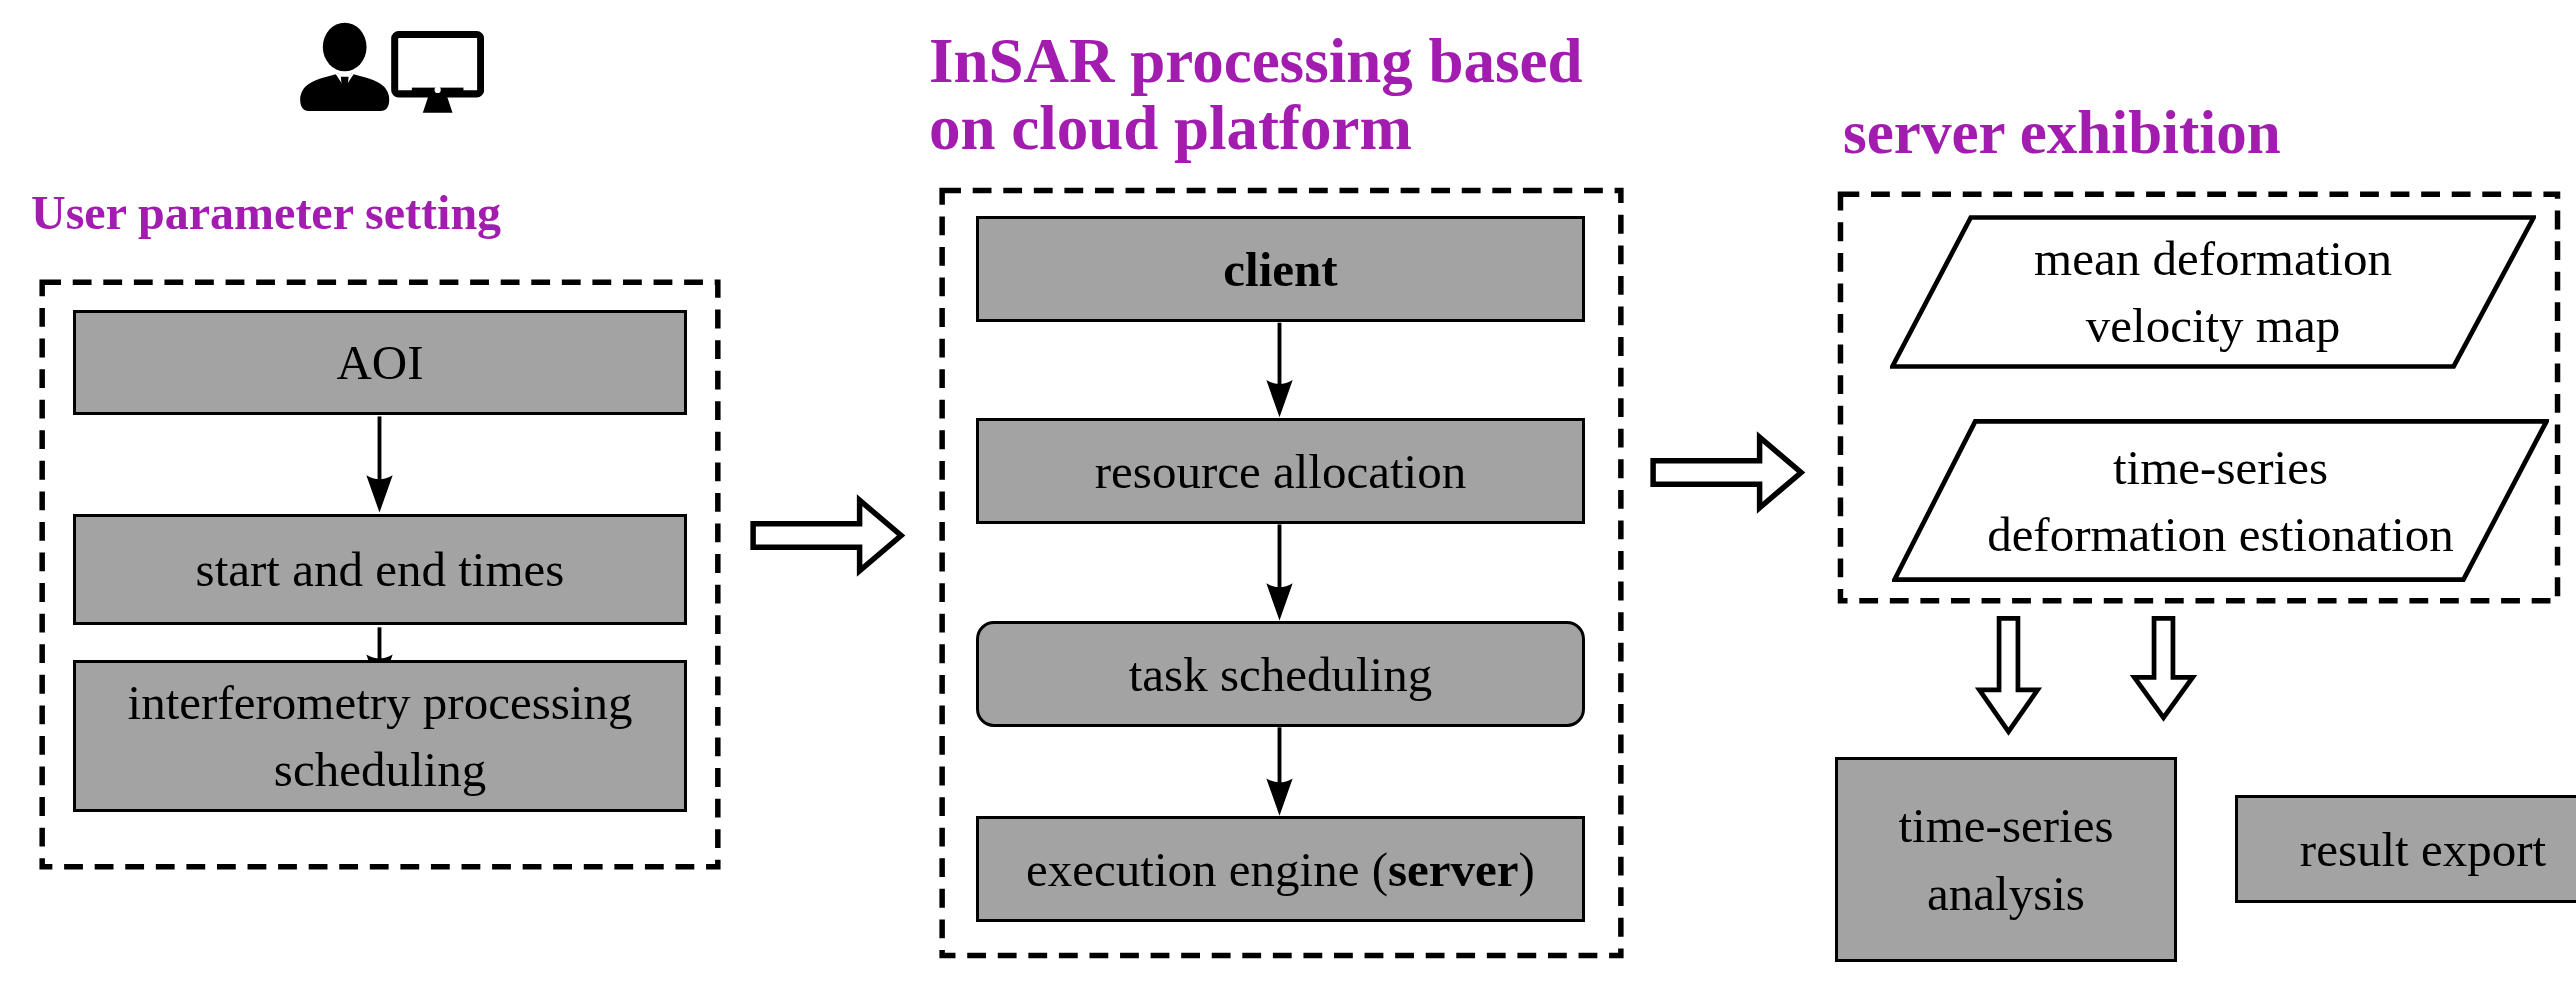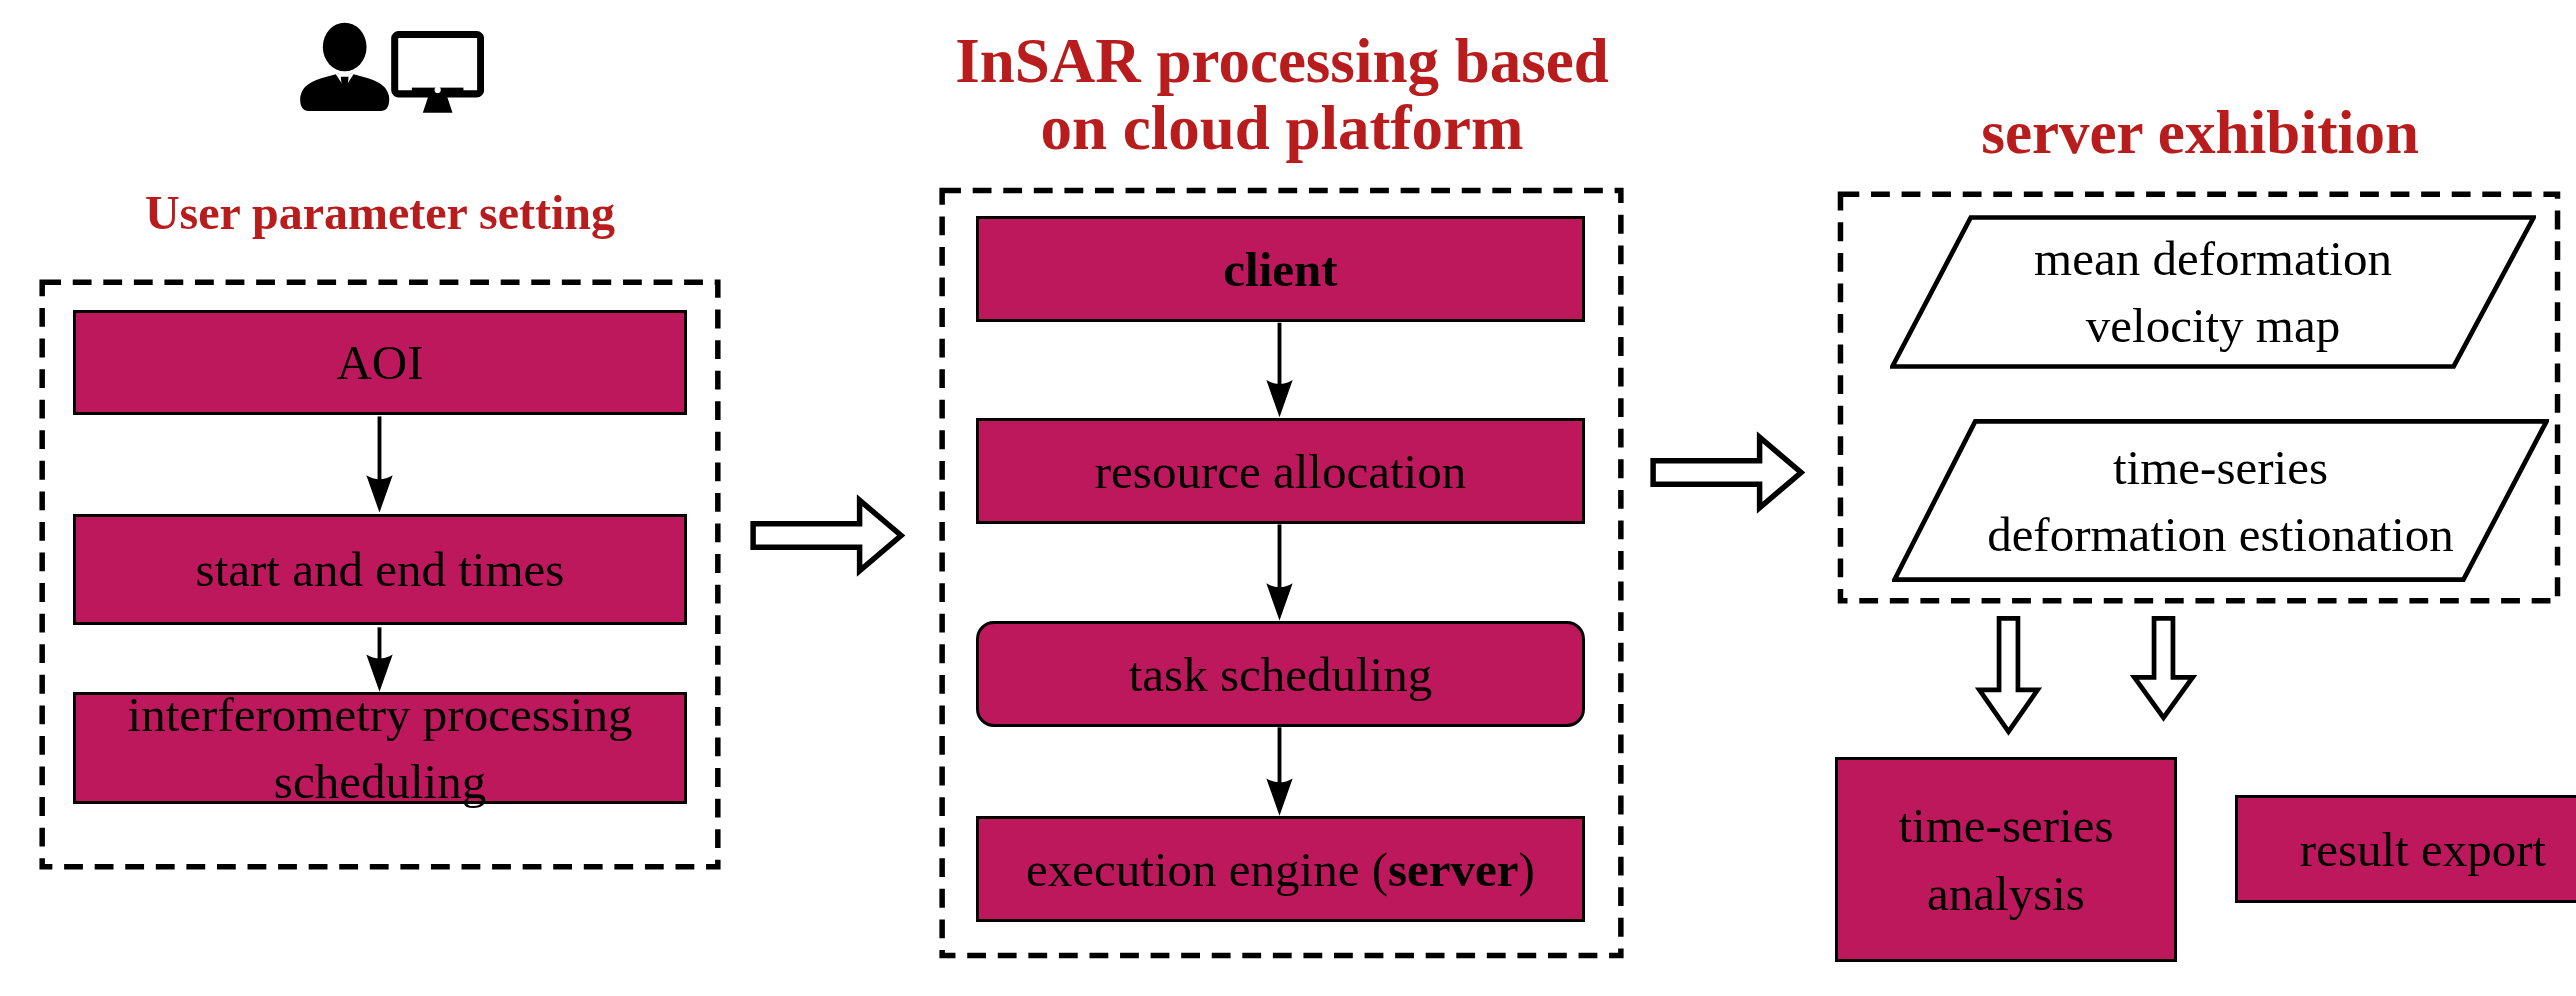--- a/index.html
+++ b/index.html
@@ -15,30 +15,29 @@
     font-family: "Liberation Serif", "DejaVu Serif", serif;
     color: #000000;
   }
   .abs { position: absolute; }
 
   
   .section-title {
     font-weight: bold;
     font-size: 63px;
     line-height: 67px;
-    text-align: center;
-    color: #b91c1c;
+    color: #a21caf;
     white-space: nowrap;
   }
 
   
   .flow-box {
     position: absolute;
     border: 3.9px solid #000;
-    background: #be185d;
+    background: #a3a3a3;
     box-sizing: border-box;
     display: flex;
     flex-direction: column;
     align-items: center;
     justify-content: center;
     text-align: center;
     font-size: 49px;
     line-height: 67px;
   }
   .flow-box .line { display: block; }
@@ -101,21 +100,21 @@
 
 <div class="flow-box" style="left:73px; top:514px; width:614px; height:111px;">
   <span class="line">start and end times</span>
 </div>
 
 <svg class="arrow-svg" style="left:364px; top:627px;" width="31" height="65" viewBox="0 0 40 83">
   <line x1="20" y1="0" x2="20" y2="41" stroke="#000" stroke-width="5"></line>
   <path d="M20,83 L3,35 Q20,45 37,35 Z" fill="#000"></path>
 </svg>
 
-<div class="flow-box" style="left:73px; top:692px; width:614px; height:112px;">
+<div class="flow-box" style="left:73px; top:660px; width:614px; height:152px;">
   <span class="line">interferometry processing</span>
   <span class="line">scheduling</span>
 </div>
 
 <svg class="arrow-svg" style="left:749px; top:494px;" width="157" height="83" viewBox="0 0 200 106">
   <polygon points="5,38 141,38 141,8 194,53 141,98 141,68 5,68" fill="#fff" stroke="#000" stroke-width="7" stroke-linejoin="miter"></polygon>
 </svg>
 
 <div class="abs section-title" style="left:929px; top:28px; width:706px;">
   <span class="line" style="display:block">InSAR processing based</span>

